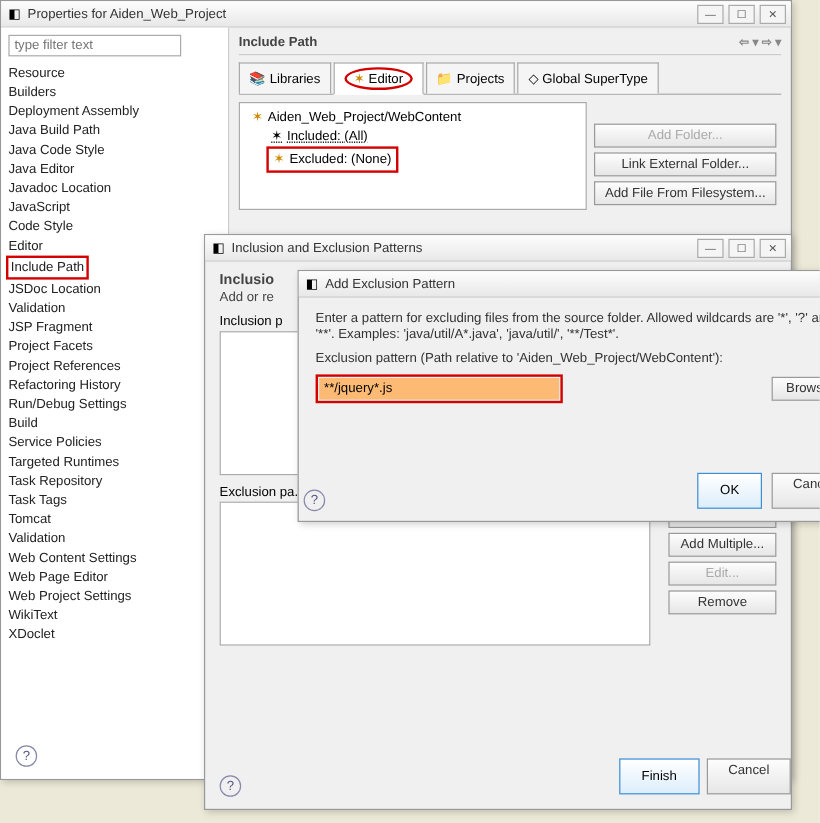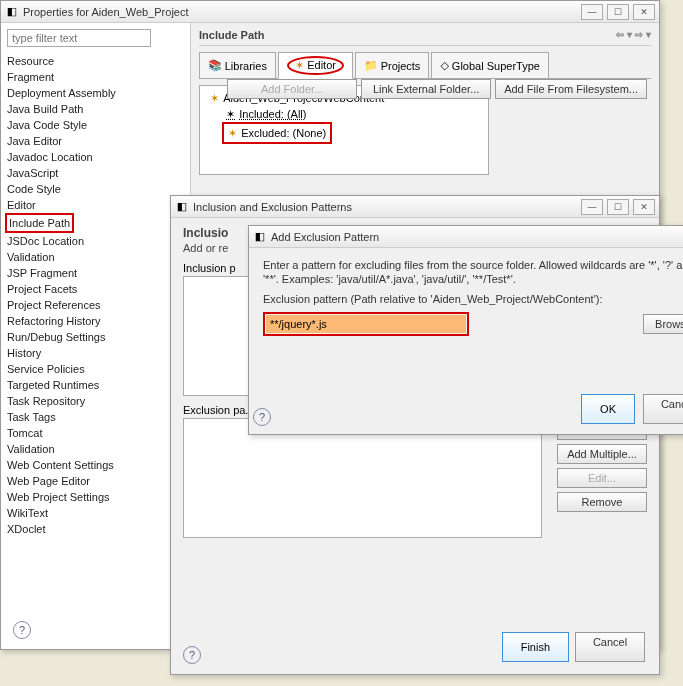--- a/index.html
+++ b/index.html
@@ -27,33 +27,33 @@
 .nav-arrows { color: #888; font-size: 10px; }
 
 .tabs { display: flex; border-bottom: 1px solid #aaa; margin-bottom: 6px; }
 .tab { padding: 3px 8px; border: 1px solid #aaa; border-bottom: none; background: #f5f5f5; margin-right: 2px; display: flex; align-items: center; gap: 3px; }
 .tab.active { background: #fff; border-bottom: 1px solid #fff; margin-bottom: -1px; }
 .circle-red { border: 2px solid #d40000; border-radius: 50%; padding: 1px 6px; }
 
 .scope-box { border: 1px solid #aaa; background: #fff; padding: 4px; min-height: 90px; }
 .scope-tree { padding-left: 6px; line-height: 16px; }
 .scope-item { display: flex; align-items: center; gap: 4px; }
-.right-btns { position: absolute; right: 12px; top: 56px; display: flex; gap: 4px; }
+.right-btns { position: absolute; right: 12px; top: 80px; display: flex; flex-direction: column; gap: 4px; }
 .btn { border: 1px solid #999; background: linear-gradient(#fdfdfd,#e6e6e6); padding: 3px 8px; text-align: center; color: #333; min-width: 130px; }
 .btn.disabled { color: #aaa; }
 
 .help-icon { position: absolute; left: 12px; bottom: 10px; width: 18px; height: 18px; border: 1px solid #88a; border-radius: 50%; color: #558; display: flex; align-items: center; justify-content: center; }
 
 .inc-excl-win { left: 170px; top: 195px; width: 490px; height: 480px; }
 .ie-body { padding: 8px 12px; height: calc(100% - 22px); position: relative; }
 .ie-label { font-size: 12px; font-weight: bold; color: #444; }
 .ie-sub { color: #444; margin: 2px 0 8px 0; }
 .listbox { border: 1px solid #aaa; background: #fff; height: 120px; margin-bottom: 6px; }
 .list-label { margin-bottom: 2px; }
-.footer-btns { position: absolute; right: 14px; bottom: 12px; display: flex; gap: 6px; }
+.footer-btns { position: absolute; right: 0; bottom: 12px; display: flex; gap: 6px; }
 .btn-def { border: 1px solid #3a8fd8; background: linear-gradient(#fff,#dceefb); padding: 8px 18px; }
 .side-btns { position: absolute; top: 0; right: 0; display: flex; flex-direction: column; gap: 4px; }
 .list-wrap { position: relative; margin-bottom: 8px; padding-right: 105px; }
 
 .add-excl-win { left: 248px; top: 225px; width: 480px; height: 210px; }
 .ae-body { padding: 10px 14px; position: relative; height: calc(100% - 22px); }
 .ae-text { color: #333; line-height: 14px; margin-bottom: 6px; }
 .input-row { display: flex; gap: 6px; align-items: center; margin-top: 4px; }
 .text-input { flex: 1; border: 1px solid #aaa; background: #fdba74; padding: 3px 4px; font-size: 11px; }
 .ae-footer { position: absolute; right: 14px; bottom: 10px; display: flex; gap: 8px; }
@@ -69,38 +69,38 @@
       <div class="winbtn">—</div>
       <div class="winbtn">☐</div>
       <div class="winbtn">✕</div>
     </div>
   </div>
   <div class="prop-body">
     <div class="sidebar">
       <input class="filter-box" placeholder="type filter text" style="">
       <div class="tree">
         <div class="item l1">Resource</div>
-        <div class="item l1">Fragment</div>
+        <div class="item l1">Builders</div>
         <div class="item l1">Deployment Assembly</div>
         <div class="item l1">Java Build Path</div>
         <div class="item l1">Java Code Style</div>
         <div class="item l1">Java Editor</div>
         <div class="item l1">Javadoc Location</div>
         <div class="item l1">JavaScript</div>
         <div class="item l2">Code Style</div>
         <div class="item l2">Editor</div>
         <div class="item l2 highlight-red" style="display:inline-block">Include Path</div>
         <div class="item l2">JSDoc Location</div>
         <div class="item l2">Validation</div>
         <div class="item l1">JSP Fragment</div>
         <div class="item l1">Project Facets</div>
         <div class="item l1">Project References</div>
         <div class="item l1">Refactoring History</div>
         <div class="item l1">Run/Debug Settings</div>
-        <div class="item l1">History</div>
+        <div class="item l1">Build</div>
         <div class="item l1">Service Policies</div>
         <div class="item l1">Targeted Runtimes</div>
         <div class="item l1">Task Repository</div>
         <div class="item l1">Task Tags</div>
         <div class="item l1">Tomcat</div>
         <div class="item l1">Validation</div>
         <div class="item l1">Web Content Settings</div>
         <div class="item l1">Web Page Editor</div>
         <div class="item l1">Web Project Settings</div>
         <div class="item l1">WikiText</div>

